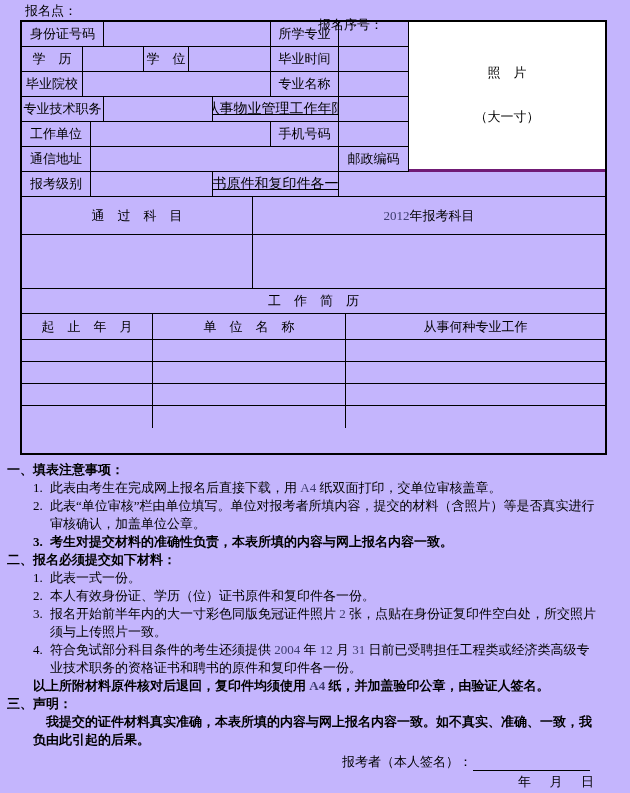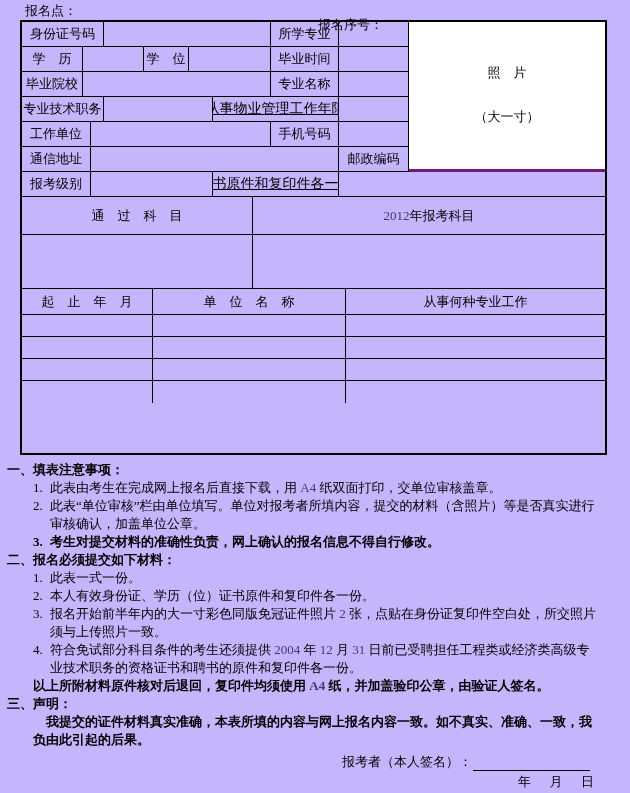--- a/index.html
+++ b/index.html
@@ -103,20 +103,23 @@
     <div class="trow" style="height:38px">
       <div class="cell" style="width:231px">通　过　科　目</div>
       <div class="cell noR" style="width:352px"><span class="num">2012</span> 年报考科目</div>
     </div>
 
     <div class="trow" style="height:54px">
       <div class="cell" style="width:231px"></div>
       <div class="cell noR" style="width:352px"></div>
     </div>
 
+    <div class="trow" style="height:25px">
+      <div class="cell noR" style="width:583px">工　作　简　历</div>
+    </div>
 
     <div class="trow" style="height:26px">
       <div class="cell" style="width:131px">起　止　年　月</div>
       <div class="cell" style="width:193px">单　位　名　称</div>
       <div class="cell noR" style="width:259px">从事何种专业工作</div>
     </div>
 
     <div class="trow" style="height:22px">
       <div class="cell" style="width:131px"></div>
       <div class="cell" style="width:193px"></div>
@@ -149,21 +152,21 @@
       <div class="n-item">
         <span class="n-num">1.</span>
         <span class="n-text">此表由考生在完成网上报名后直接下载，用 <span class="num">A4</span> 纸双面打印，交单位审核盖章。</span>
       </div>
       <div class="n-item">
         <span class="n-num">2.</span>
         <span class="n-text">此表“单位审核”栏由单位填写。单位对报考者所填内容，提交的材料（含照片）等是否真实进行审核确认，加盖单位公章。</span>
       </div>
       <div class="n-item bold">
         <span class="n-num">3.</span>
-        <span class="n-text">考生对提交材料的准确性负责，网上确认的报名信息不得自行修改。</span>
+        <span class="n-text">考生对提交材料的准确性负责，本表所填的内容与网上报名内容一致。</span>
       </div>
       <div class="n-heading">二、报名必须提交如下材料：</div>
       <div class="n-item">
         <span class="n-num">1.</span>
         <span class="n-text">此表一式一份。</span>
       </div>
       <div class="n-item">
         <span class="n-num">2.</span>
         <span class="n-text">本人有效身份证、学历（位）证书原件和复印件各一份。</span>
       </div>

